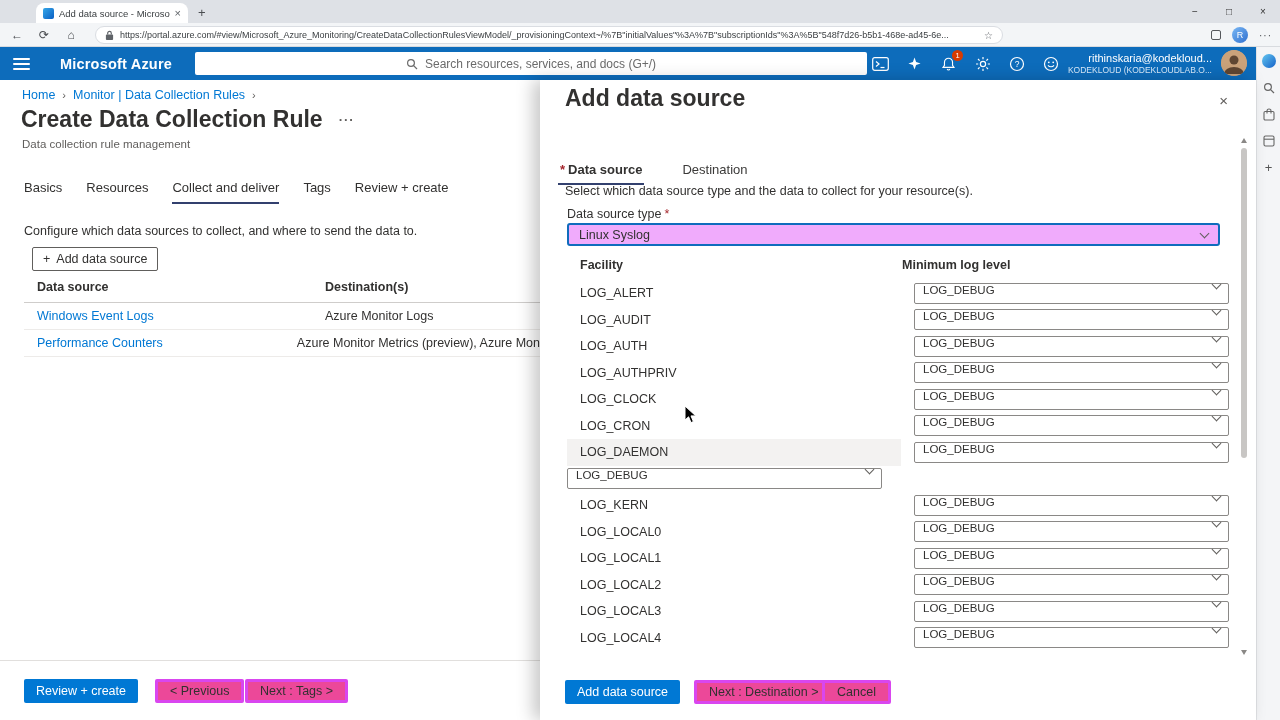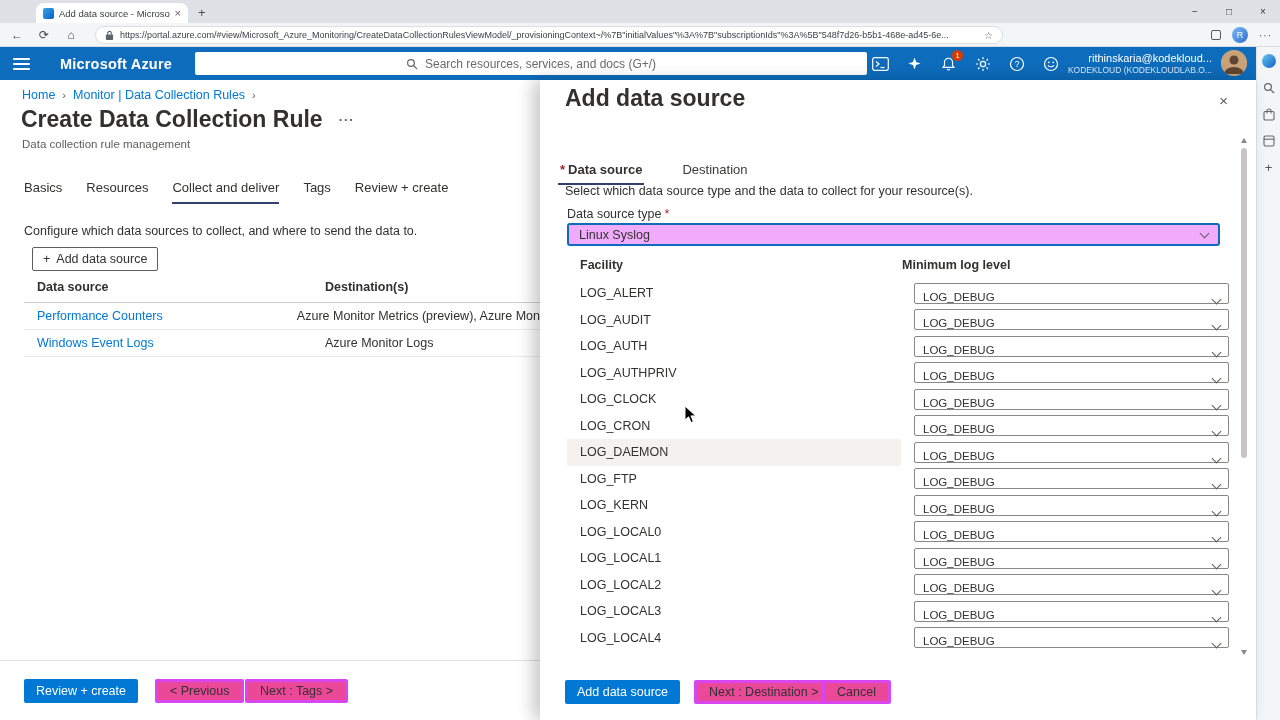--- a/index.html
+++ b/index.html
@@ -94,21 +94,21 @@
           background:#f0abfc;display:flex;align-items:center;justify-content:space-between;padding:0 10px;font-size:12.5px;color:#323130}
   .chev{width:7px;height:7px;border-right:1.6px solid #605e5c;border-bottom:1.6px solid #605e5c;
         transform:rotate(45deg);margin-top:-3px;flex:none}
   .p-cols{position:absolute;left:40px;top:178px;display:flex;font-size:12.5px;font-weight:700;color:#323130}
   .p-cols .cc1{width:322px}
   #frows{position:absolute;left:27px;top:200px;width:662px}
   .frow{display:flex;align-items:center;height:26.5px}
   .fname{flex:1;font-size:12.5px;color:#323130;padding-left:13px;align-self:stretch;display:flex;align-items:center;margin-right:13px}
   .frow.hl .fname{background:#f3f2f1}
   .fdd{width:315px;height:21px;border:1px solid #8a8886;border-radius:2px;background:#fff;
-       display:flex;align-items:flex-end;justify-content:space-between;padding:0 8px;font-size:11.5px;color:#323130}
+       display:flex;align-items:flex-start;justify-content:space-between;padding:0 8px;font-size:11.5px;color:#323130}
   .p-footer{position:absolute;left:0;bottom:0;width:716px;height:56px;background:#fff}
   .p-footer .btn{top:16px}
   .sb-thumb{position:absolute;right:9px;top:68px;width:6px;height:310px;background:#c8c6c4;border-radius:3px}
   .sb-up{position:absolute;right:9px;top:58px;width:0;height:0;border-left:3.5px solid transparent;
          border-right:3.5px solid transparent;border-bottom:5px solid #8a8886}
   .sb-down{position:absolute;right:9px;top:570px;width:0;height:0;border-left:3.5px solid transparent;
          border-right:3.5px solid transparent;border-top:5px solid #8a8886}
 
   #cursor{position:absolute;left:684px;top:405px;z-index:100;pointer-events:none}
 </style>
@@ -262,26 +262,26 @@
   <span>+</span>
   <span>Add data source</span>
 </div>
 
 <div id="ltable">
   <div class="lthead">
     <span class="c1">Data source</span>
     <span class="c2">Destination(s)</span>
   </div>
   <div class="ltrow">
+    <span class="src">Windows Event Logs</span>
+    <span class="dest">Azure Monitor Logs</span>
+  </div>
+  <div class="ltrow">
     <span class="src">Performance Counters</span>
     <span class="dest">Azure Monitor Metrics (preview), Azure Mon</span>
-  </div>
-  <div class="ltrow">
-    <span class="src">Windows Event Logs</span>
-    <span class="dest">Azure Monitor Logs</span>
   </div>
 </div>
 
 <div id="lfooter">
   <span class="btn primary" style="left:24px">Review + create</span>
   <span class="btn secondary" style="left:155px">&lt; Previous</span>
   <span class="btn secondary" style="left:245px">Next : Tags &gt;</span>
 </div>
 
 <div id="panel">
@@ -353,21 +353,20 @@
         </div>
     </div>
     <div class="frow hl">
       <div class="fname">LOG_DAEMON</div>
       <div class="fdd">
           <span>LOG_DEBUG</span>
           <span class="chev"></span>
         </div>
     </div>
     <div class="frow">
-      <div class="fname">LOG_FTP</div>
       <div class="fdd">
           <span>LOG_DEBUG</span>
           <span class="chev"></span>
         </div>
     </div>
     <div class="frow">
       <div class="fname">LOG_KERN</div>
       <div class="fdd">
           <span>LOG_DEBUG</span>
           <span class="chev"></span>

